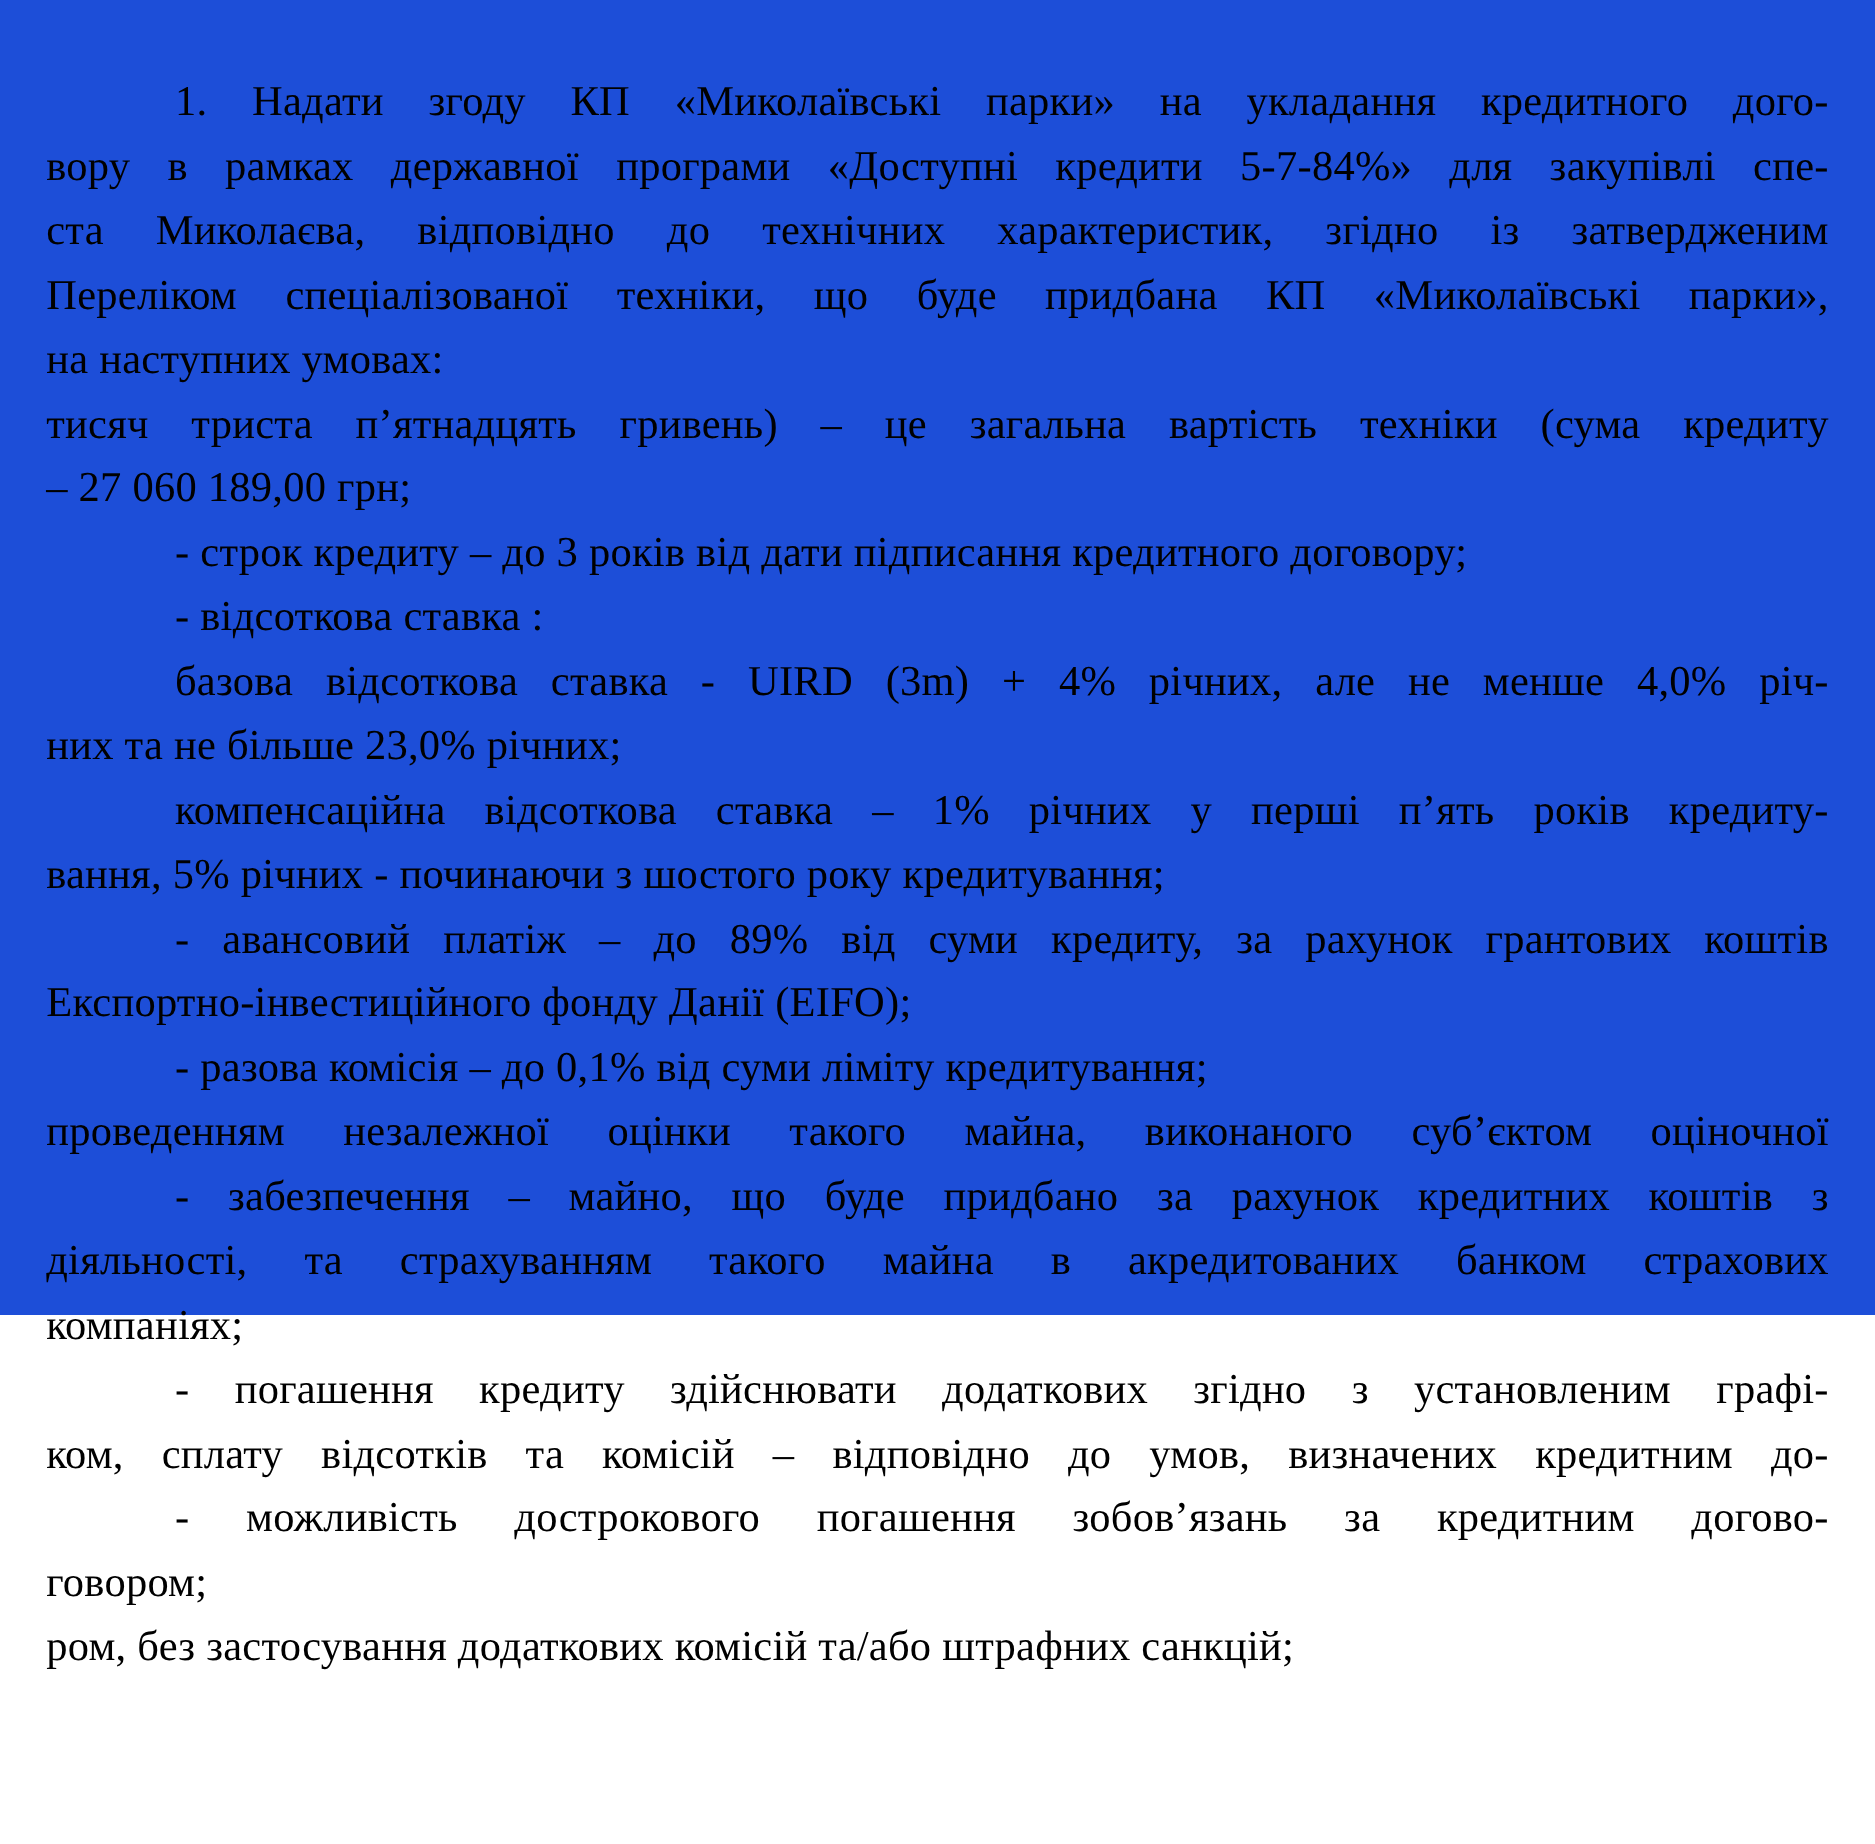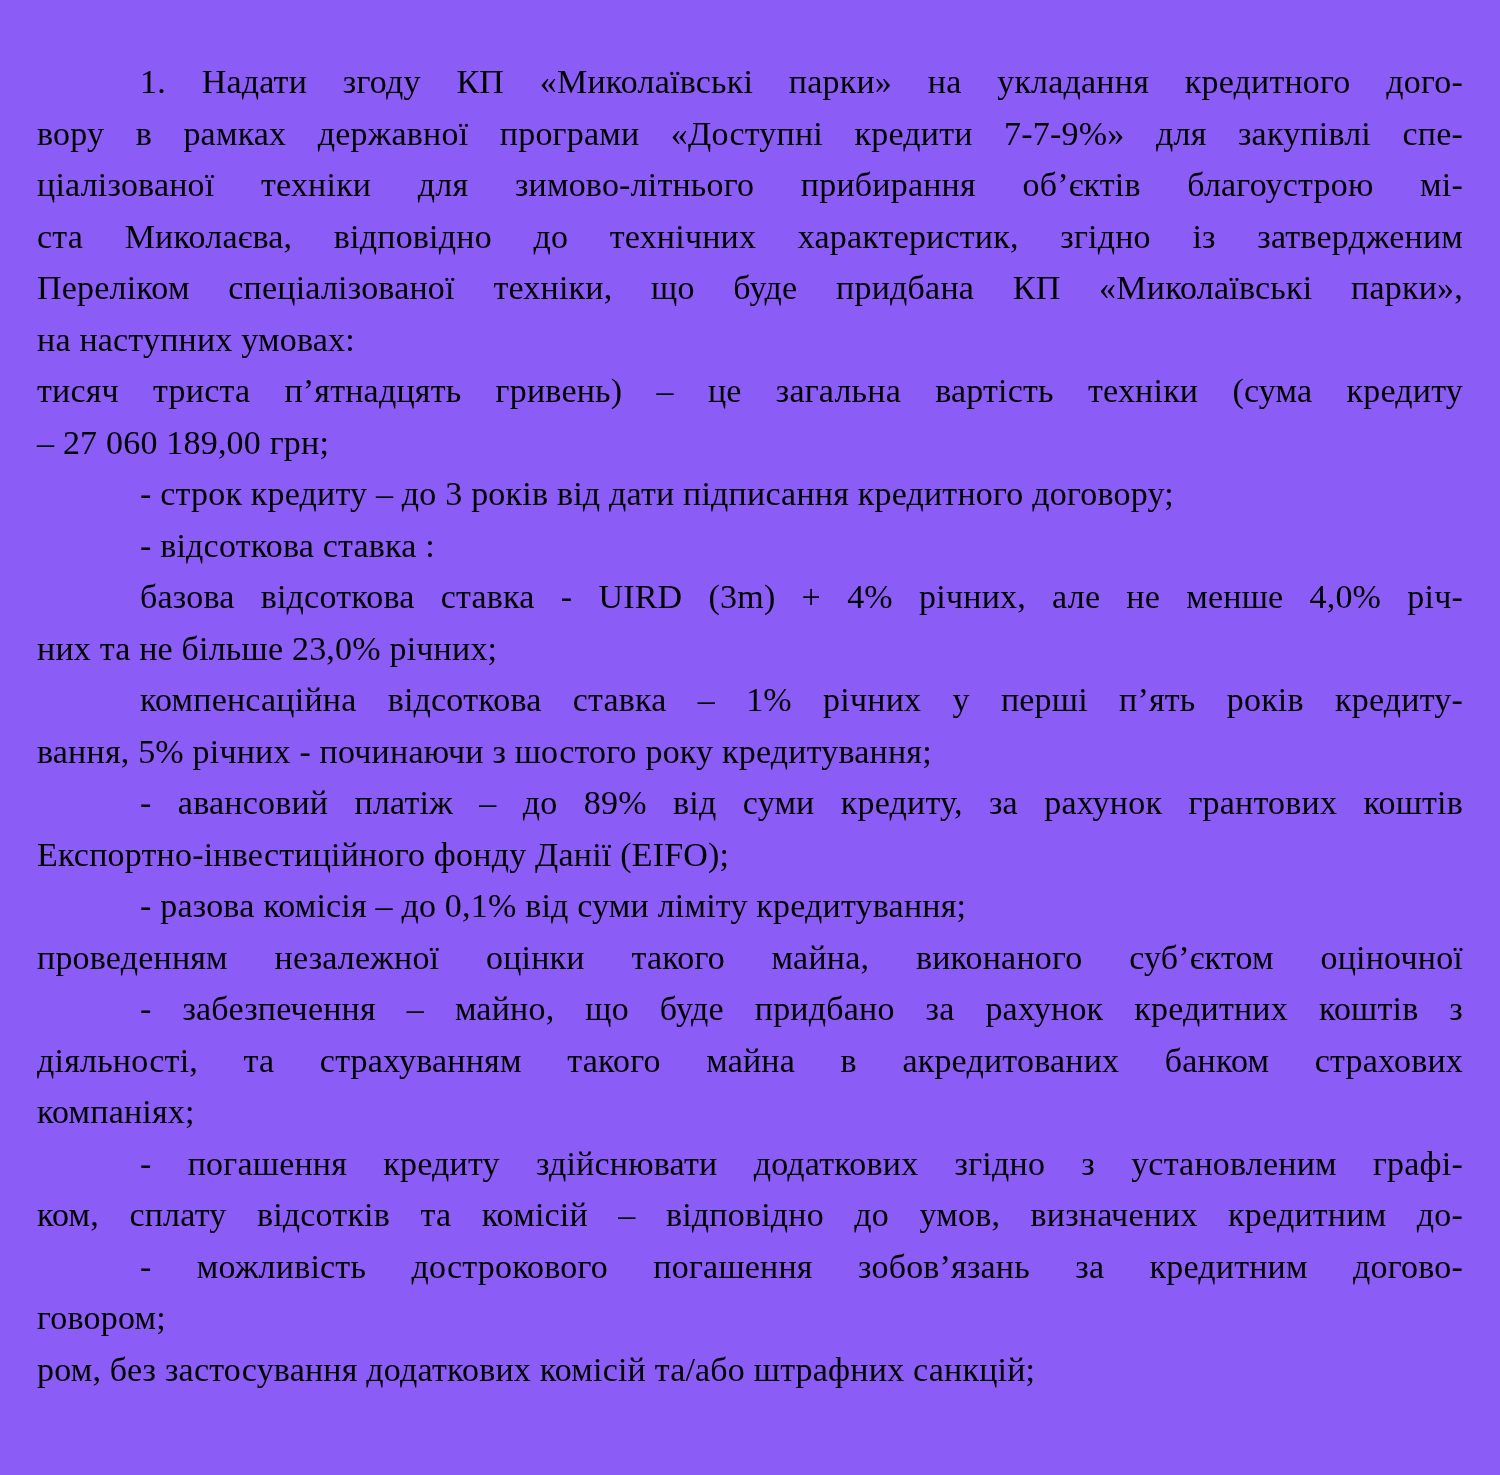--- a/index.html
+++ b/index.html
@@ -8,26 +8,26 @@
   }
   body {
     width: 1500px;
     height: 1475px;
     background: #ffffff;
     overflow: hidden;
   }
   .page {
     box-sizing: border-box;
     width: 1500px;
-    height: 1475px;
+    height: 1052px;
     padding: 56px 37px 0 37px;
     font-family: "Liberation Serif", "DejaVu Serif", serif;
     font-size: 34px;
     color: #000000;
-    background: #8b5cf6;
+    background: #1d4ed8;
   }
   .line {
     line-height: 51.5px;
     height: 51.5px;
     text-align: justify;
     text-align-last: justify;
     white-space: nowrap;
     overflow: visible;
     letter-spacing: 0.2px;
   }
@@ -36,22 +36,21 @@
   }
   .plast {
     text-align-last: left;
   }
 </style>
 </head>
 <body>
 
 <div class="page">
   <div class="line indent">1. Надати згоду КП «Миколаївські парки» на укладання кредитного дого-</div>
-  <div class="line">вору в рамках державної програми «Доступні кредити 7-7-9%» для закупівлі спе-</div>
-  <div class="line">ціалізованої техніки для зимово-літнього прибирання об’єктів благоустрою мі-</div>
+  <div class="line">вору в рамках державної програми «Доступні кредити 5-7-84%» для закупівлі спе-</div>
   <div class="line">ста Миколаєва, відповідно до технічних характеристик, згідно із затвердженим</div>
   <div class="line">Переліком спеціалізованої техніки, що буде придбана КП «Миколаївські парки»,</div>
   <div class="line plast">на наступних умовах:</div>
   <div class="line">тисяч триста п’ятнадцять гривень) – це загальна вартість техніки (сума кредиту</div>
   <div class="line plast">– 27 060 189,00 грн;</div>
   <div class="line indent plast">- строк кредиту – до 3 років від дати підписання кредитного договору;</div>
   <div class="line indent plast">- відсоткова ставка :</div>
   <div class="line indent">базова відсоткова ставка - UIRD (3m) + 4% річних, але не менше 4,0% річ-</div>
   <div class="line plast">них та не більше 23,0% річних;</div>
   <div class="line indent">компенсаційна відсоткова ставка – 1% річних у перші п’ять років кредиту-</div>

